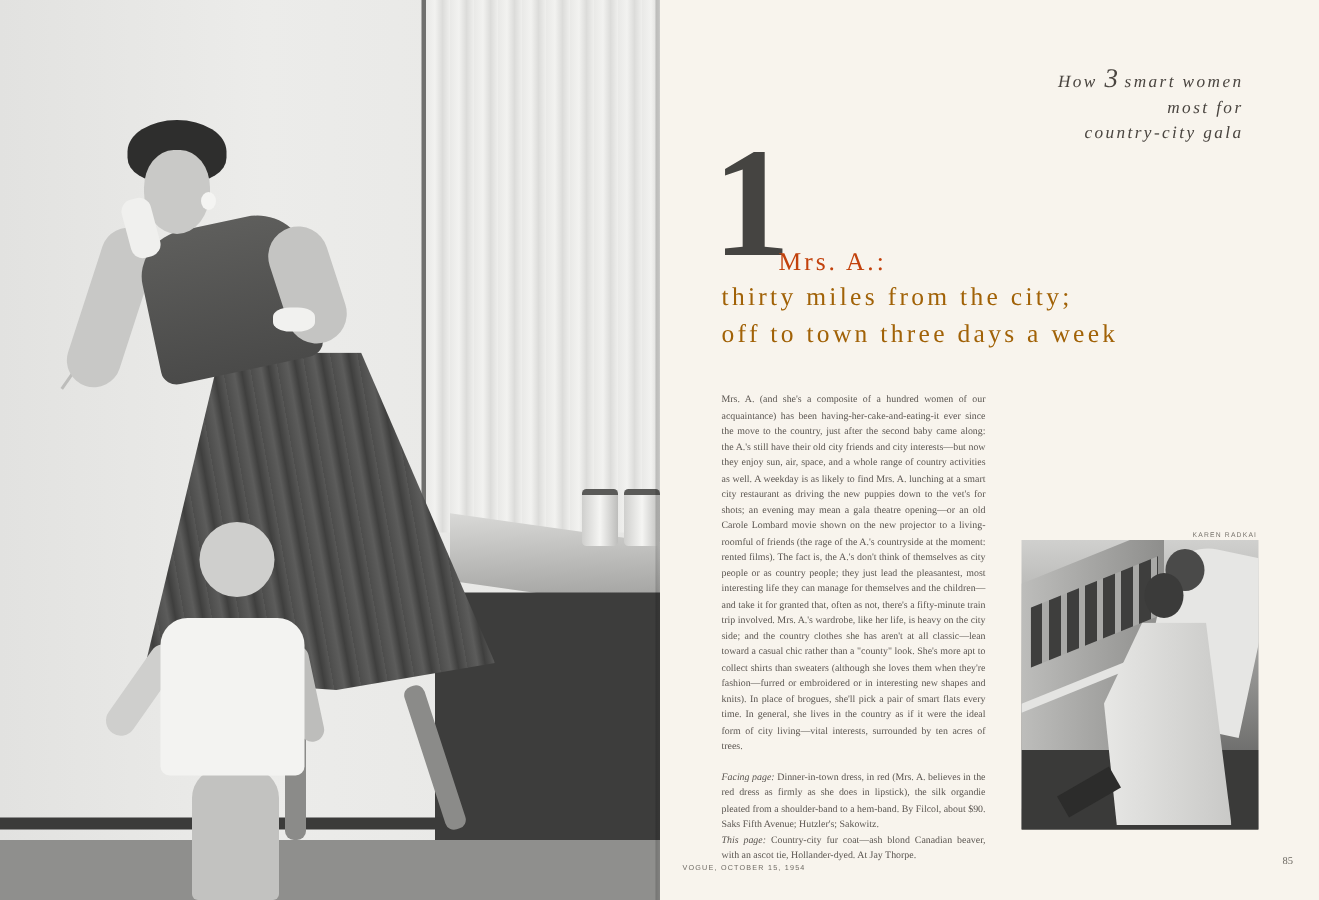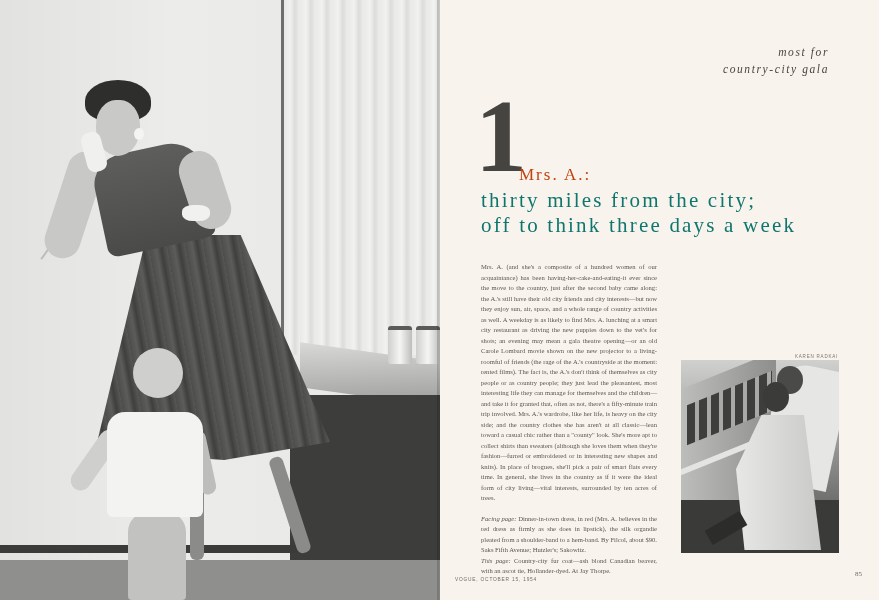--- a/index.html
+++ b/index.html
@@ -55,21 +55,21 @@
   .right-page { position: absolute; left: 440px; top: 0; width: 439px; height: 600px; background: #f8f4ed; }
 
   .kicker { position: absolute; right: 50px; top: 44px; text-align: right;
     font-style: italic; font-size: 11.5px; line-height: 17px; letter-spacing: 1.6px; color: #4a4540; }
   .kicker .line { display: block; }
   .kicker .num { font-size: 18px; font-style: italic; letter-spacing: 0; }
 
   .big-numeral { position: absolute; left: 475px; top: 86px; font-size: 104px; line-height: 100px;
     font-weight: bold; color: #454441; letter-spacing: -2px; }
   .headline-name { position: absolute; left: 519px; top: 165px; font-size: 17px; letter-spacing: 2px; color: #c2410c; }
-  .headline-line { position: absolute; left: 481px; font-size: 21px; letter-spacing: 2.2px; color: #0f766e; white-space: nowrap; }
+  .headline-line { position: absolute; left: 481px; font-size: 17px; letter-spacing: 2.2px; color: #a16207; white-space: nowrap; }
 
   .body-col { position: absolute; left: 481px; top: 262px; width: 176px;
     font-size: 6.6px; line-height: 10.5px; text-align: justify; color: #5a5550; }
   .body-col p { margin-bottom: 10px; text-indent: 0; }
   .body-col .it { font-style: italic; }
 
   .photo-credit { position: absolute; left: 795px; top: 354px; font-family: "Liberation Sans", sans-serif;
     font-size: 4.5px; letter-spacing: 0.8px; color: #7a766f; }
   .train-photo { position: absolute; left: 681px; top: 360px; width: 158px; height: 193px; overflow: hidden;
     background: linear-gradient(180deg, #d0d0ce 0%, #9d9d9b 40%, #4a4a49 100%); }
@@ -121,28 +121,29 @@
   <div class="child-arm-r"></div>
   <div class="child-legs"></div>
   <div class="child-shirt"></div>
   <div class="child-head"></div>
 </div>
 <div class="gutter"></div>
 
 <div class="right-page"></div>
 
 <div class="kicker">
+  <span class="line"><span>How </span><span class="num">3</span><span> smart women</span></span>
   <span class="line">most for</span>
   <span class="line">country-city gala</span>
 </div>
 
 <div class="big-numeral">1</div>
 <div class="headline-name">Mrs. A.:</div>
 <div class="headline-line" style="top:188px;">thirty miles from the city;</div>
-<div class="headline-line" style="top:213px;">off to think three days a week</div>
+<div class="headline-line" style="top:213px;">off to town three days a week</div>
 
 <div class="body-col">
   <p>Mrs. A. (and she's a composite of a hundred women of our acquaintance) has been having-her-cake-and-eating-it ever since the move to the country, just after the second baby came along: the A.'s still have their old city friends and city interests—but now they enjoy sun, air, space, and a whole range of country activities as well. A weekday is as likely to find Mrs. A. lunching at a smart city restaurant as driving the new puppies down to the vet's for shots; an evening may mean a gala theatre opening—or an old Carole Lombard movie shown on the new projector to a living-roomful of friends (the rage of the A.'s countryside at the moment: rented films). The fact is, the A.'s don't think of themselves as city people or as country people; they just lead the pleasantest, most interesting life they can manage for themselves and the children—and take it for granted that, often as not, there's a fifty-minute train trip involved. Mrs. A.'s wardrobe, like her life, is heavy on the city side; and the country clothes she has aren't at all classic—lean toward a casual chic rather than a "county" look. She's more apt to collect shirts than sweaters (although she loves them when they're fashion—furred or embroidered or in interesting new shapes and knits). In place of brogues, she'll pick a pair of smart flats every time. In general, she lives in the country as if it were the ideal form of city living—vital interests, surrounded by ten acres of trees.</p>
   <p><span class="it">Facing page:</span><span> Dinner-in-town dress, in red (Mrs. A. believes in the red dress as firmly as she does in lipstick), the silk organdie pleated from a shoulder-band to a hem-band. By Filcol, about $90. Saks Fifth Avenue; Hutzler's; Sakowitz.</span><br><span class="it">This page:</span><span> Country-city fur coat—ash blond Canadian beaver, with an ascot tie, Hollander-dyed. At Jay Thorpe.</span></p>
 </div>
 
 <div class="photo-credit">KAREN RADKAI</div>
 <div class="train-photo">
   <div class="train-body"></div>
   <div class="train-windows"></div>

